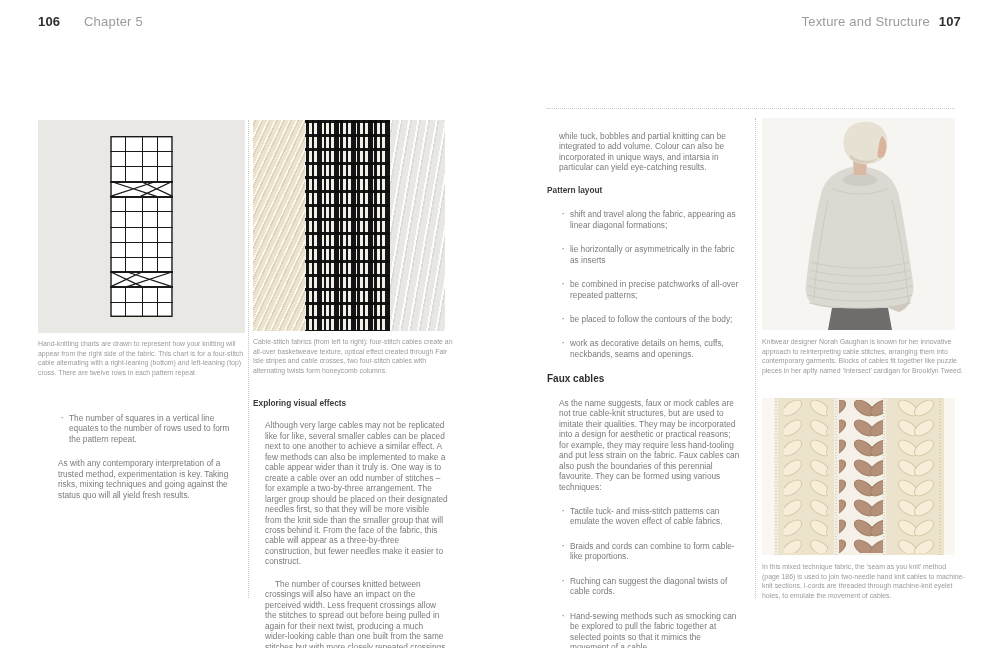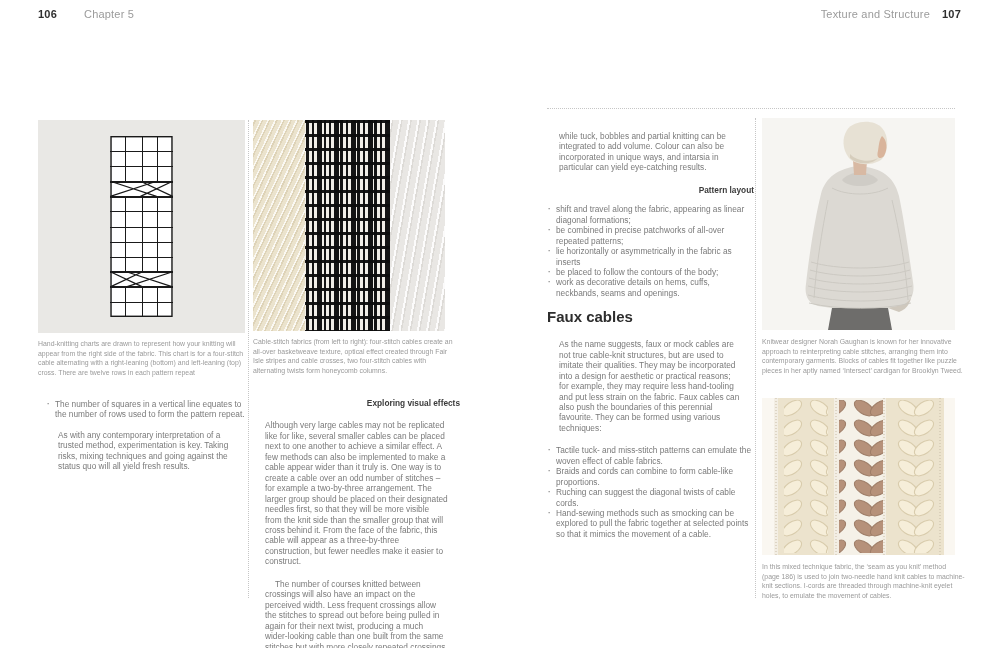--- a/index.html
+++ b/index.html
@@ -1,36 +1,36 @@
 <!DOCTYPE html>
 <html><head>
 <meta charset="utf-8">
 <style>
   html,body{margin:0;padding:0;background:#ffffff;}
   .spread{position:relative;width:1000px;height:648px;background:#ffffff;
           font-family:"Liberation Sans",sans-serif;overflow:hidden;}
 
   
-  .hdr-item{position:absolute;top:8px;font-size:11px;letter-spacing:.2px;white-space:nowrap;}
+  .hdr-item{position:absolute;top:14px;font-size:13px;letter-spacing:.2px;white-space:nowrap;}
   .pagenum{font-weight:700;color:#2f2f2f;}
   .seclabel{color:#9b9b9b;margin-left:16px;}
 
   
   .vrule{position:absolute;width:0;border-left:1px dotted #c6c6c6;}
   .hrule{position:absolute;height:0;border-top:1px dotted #c6c6c6;}
 
   
   .cap{font-size:6.9px;line-height:1.4;color:#9a9a9a;}
   .body-col{font-size:8.3px;line-height:1.26;color:#7a7a7a;}
   .body-col p{margin:12px;}
-  .h-small{font-size:8.3px;font-weight:700;color:#3b3b3b;margin:0 0 1px 0;text-align:right;}
-  .h-big{font-size:15px;font-weight:700;color:#2d2d2d;margin:10px 0 3px 0;}
+  .h-small{font-size:8.3px;font-weight:700;color:#3b3b3b;margin:0 0 1px 0;}
+  .h-big{font-size:10px;font-weight:700;color:#2d2d2d;margin:10px 0 3px 0;}
   .indent{text-indent:10px;}
   ul.bullets{list-style:none;margin:9px 0 0 0;padding:0;}
-  ul.bullets li{position:relative;padding-left:9px;margin:0;}
+  ul.bullets li{position:relative;padding-left:9px;margin:14px;}
   ul.bullets li::before{content:"·";position:absolute;left:1px;top:0;font-weight:700;color:#8a8a8a;}
   .mt11{margin-top:11px !important;}
   .mt10{margin-top:10px !important;}
 
   
   .chart-panel{position:absolute;left:38px;top:120px;width:207px;height:213px;background:#e9e8e5;}
   .chart-panel svg{position:absolute;left:72px;top:16px;}
 
   
   .fabric1{position:absolute;left:253px;top:120px;width:192px;height:211px;display:flex;}
@@ -131,22 +131,22 @@
     <p>Although very large cables may not be replicated like for like, several smaller cables can be placed next to one another to achieve a similar effect. A few methods can also be implemented to make a cable appear wider than it truly is. One way is to create a cable over an odd number of stitches – for example a two-by-three arrangement. The larger group should be placed on their designated needles first, so that they will be more visible from the knit side than the smaller group that will cross behind it. From the face of the fabric, this cable will appear as a three-by-three construction, but fewer needles make it easier to construct.</p>
     <p class="indent">The number of courses knitted between crossings will also have an impact on the perceived width. Less frequent crossings allow the stitches to spread out before being pulled in again for their next twist, producing a much wider-looking cable than one built from the same stitches but with more closely repeated crossings.</p>
     <p class="indent">Numerous other stitches may be combined with cabled ropes. Lace and openwork provide a dimensional balance,</p>
   </div>
 
   <div class="col-r1 body-col">
     <p>while tuck, bobbles and partial knitting can be integrated to add volume. Colour can also be incorporated in unique ways, and intarsia in particular can yield eye-catching results.</p>
     <h3 class="h-small mt11">Pattern layout</h3>
     <ul class="bullets">
       <li>shift and travel along the fabric, appearing as linear diagonal formations;</li>
+      <li>lie horizontally or asymmetrically in the fabric as inserts</li>
       <li>be combined in precise patchworks of all-over repeated patterns;</li>
-      <li>lie horizontally or asymmetrically in the fabric as inserts</li>
       <li>be placed to follow the contours of the body;</li>
       <li>work as decorative details on hems, cuffs, neckbands, seams and openings.</li>
     </ul>
     <h2 class="h-big">Faux cables</h2>
     <p>As the name suggests, faux or mock cables are not true cable-knit structures, but are used to imitate their qualities. They may be incorporated into a design for aesthetic or practical reasons; for example, they may require less hand-tooling and put less strain on the fabric. Faux cables can also push the boundaries of this perennial favourite. They can be formed using various techniques:</p>
     <ul class="bullets">
       <li>Tactile tuck- and miss-stitch patterns can emulate the woven effect of cable fabrics.</li>
       <li>Braids and cords can combine to form cable-like proportions.</li>
       <li>Ruching can suggest the diagonal twists of cable cords.</li>
       <li>Hand-sewing methods such as smocking can be explored to pull the fabric together at selected points so that it mimics the movement of a cable.</li>

